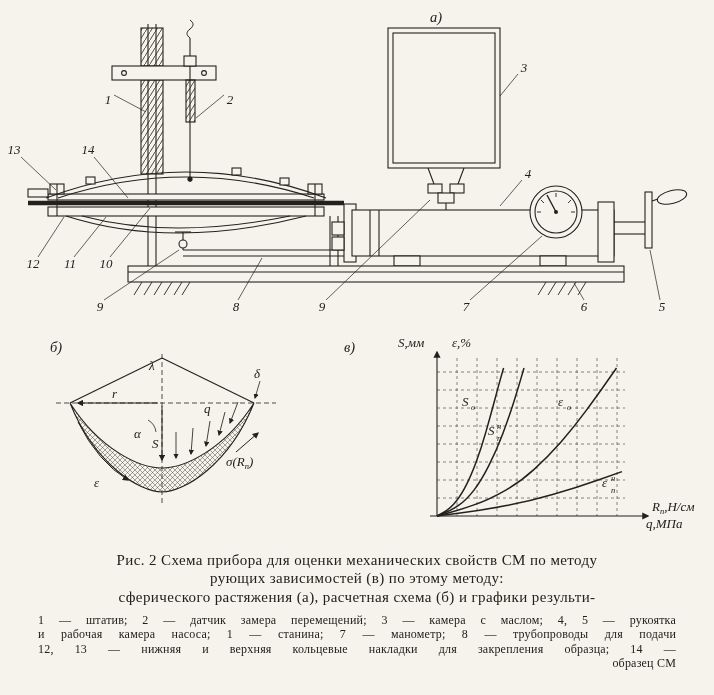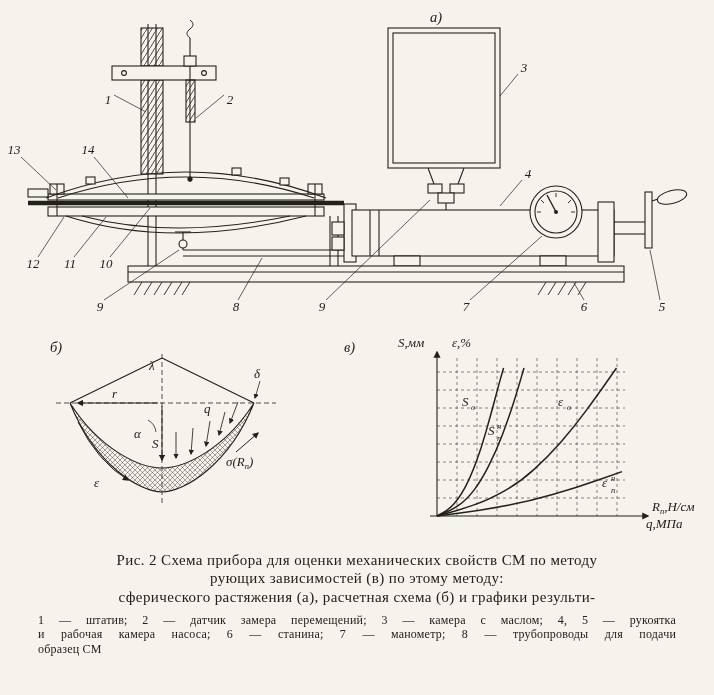--- a/index.html
+++ b/index.html
@@ -9,21 +9,21 @@
   
   .lbl{font-family:"Liberation Serif",serif;font-style:italic;font-size:13px;fill:#23211b;stroke:none;}
   .lbl-lg{font-family:"Liberation Serif",serif;font-style:italic;font-size:14.5px;fill:#23211b;stroke:none;}
   .sm{font-size:8.5px;}
   .mid{text-anchor:middle;}
   
   .caption{position:absolute;left:0;top:551px;width:714px;}
   .cap-title{width:622px;margin:0 auto;text-align:center;font-size:15px;line-height:1.22;letter-spacing:.4px;}
   .cap-legend{width:638px;margin:7px auto 0;font-size:12px;line-height:1.2;letter-spacing:.2px;}
   .cap-legend .j{text-align:justify;text-align-last:justify;}
-  .cap-legend .c{text-align:left;}
+  .cap-legend .c{text-align:right;}
 </style>
 </head>
 <body>
 
 <div class="page">
 
 <svg class="fig" viewBox="0 0 714 545" width="714" height="545">
   <defs>
     <pattern id="pThread" width="5" height="8" patternUnits="userSpaceOnUse">
       <path d="M0 8 L5 0" stroke="#23211b" stroke-width="0.8"></path>
@@ -263,18 +263,19 @@
 </svg>
 
 <div class="caption">
   <div class="cap-title">
     <div>Рис. 2  Схема прибора для оценки механических свойств СМ по методу</div>
     <div>рующих зависимостей (в) по этому методу:</div>
     <div>сферического растяжения (а), расчетная схема (б) и графики результи-</div>
   </div>
   <div class="cap-legend">
     <div class="j">1 — штатив; 2 — датчик замера перемещений; 3 — камера с маслом; 4, 5 — рукоятка</div>
-    <div class="j">и рабочая камера насоса; 6 — станина; 7 — манометр; 8 — трубопроводы для подачи</div>
+    <div class="j">и рабочая камера насоса; 1 — станина; 7 — манометр; 8 — трубопроводы для подачи</div>
+    <div class="j">12, 13 — нижняя и верхняя кольцевые накладки для закрепления образца; 14 —</div>
     <div class="c">образец СМ</div>
   </div>
 </div>
 
 </div>
 
 </body></html>

